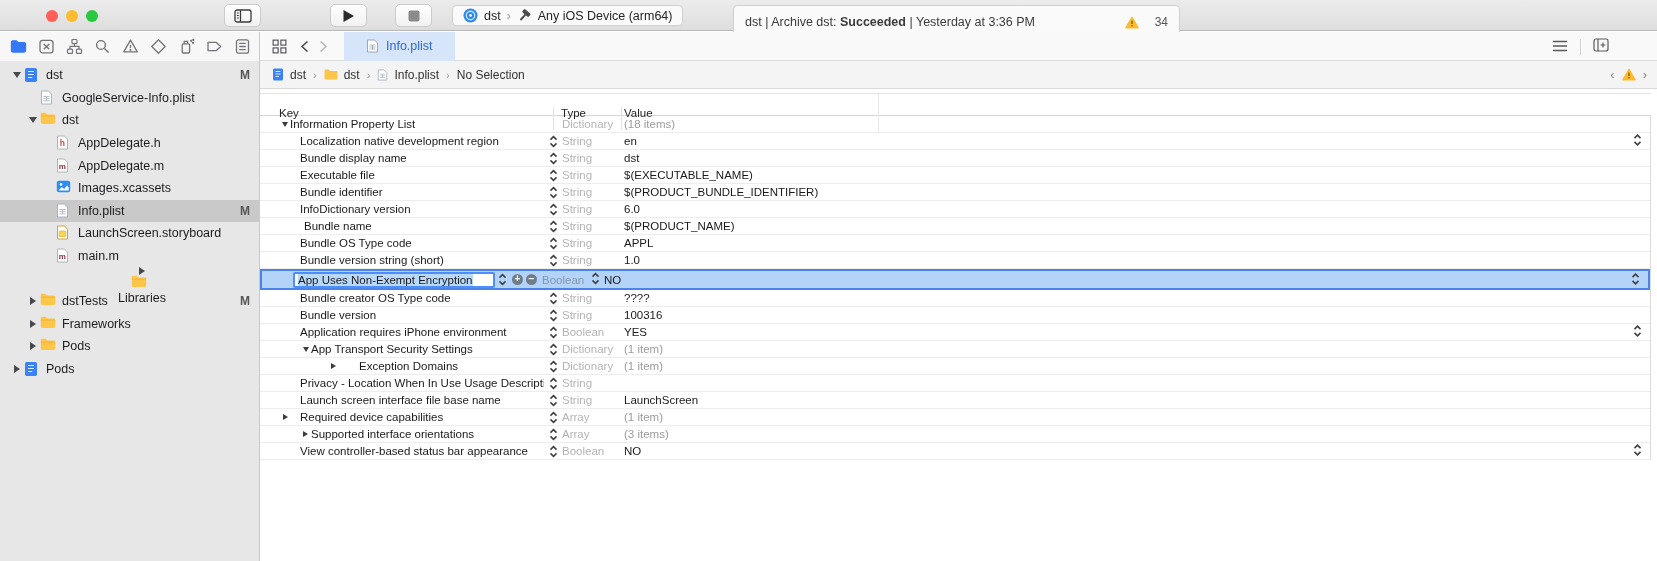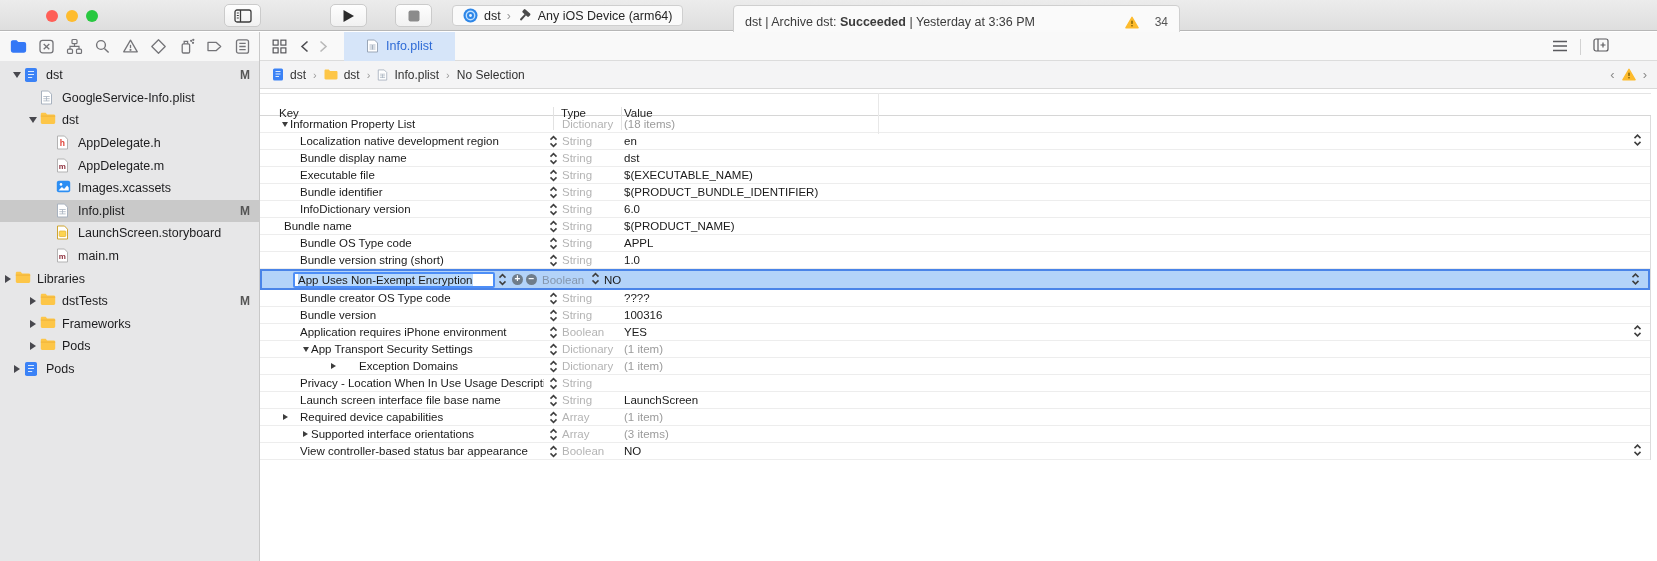--- a/index.html
+++ b/index.html
@@ -360,21 +360,21 @@
     <div class="srow" style="padding-left: 41px;">
       <span class="disc"></span>
       <span class="ficon">
         <svg width="13" height="15" viewBox="0 0 13 15">
           <path d="M1.5 1h7l3 3.2V14h-10z" fill="#fff" stroke="#b3b3b3" stroke-width="1"></path>
           <text x="6.3" y="11" font-size="8" font-weight="bold" fill="#8e2f3c" text-anchor="middle" font-family="Liberation Sans,sans-serif">m</text>
         </svg>
       </span>
       <span>main.m</span>
     </div>
-    <div class="srow" style="">
+    <div class="srow" style="padding-left: 25px; flex-direction: column;">
       <span class="disc">
         <span class="tri-closed"></span>
       </span>
       <span class="ficon">
         <svg width="16" height="13" viewBox="0 0 16 13">
           <path d="M0.8 2.2c0-.8.6-1.4 1.4-1.4h3.4l1.6 1.7h6.6c.8 0 1.4.6 1.4 1.4v6.7c0 .8-.6 1.4-1.4 1.4H2.2c-.8 0-1.4-.6-1.4-1.4z" fill="#fdc648"></path>
           <path d="M0.8 4.1h14.4" stroke="#eead35" stroke-width="0.8"></path>
         </svg>
       </span>
       <span>Libraries</span>
@@ -538,21 +538,21 @@
           </svg>
         </span>
         <div class="c-type">
           <span>String</span>
         </div>
         <div class="c-value">
           <span>6.0</span>
         </div>
       </div>
       <div class="prow">
-        <div class="c-key" style="padding-left: 24px;">
+        <div class="c-key" style="padding-left: 44px;">
           <span>Bundle name</span>
         </div>
         <span class="kstep">
           <svg width="9" height="13" viewBox="0 0 9 13" fill="none" stroke="#3f3f3f" stroke-width="1.5">
             <path d="M1.5 4.6L4.5 1.6l3 3"></path>
             <path d="M1.5 8.4l3 3 3-3"></path>
           </svg>
         </span>
         <div class="c-type">
           <span>String</span>

